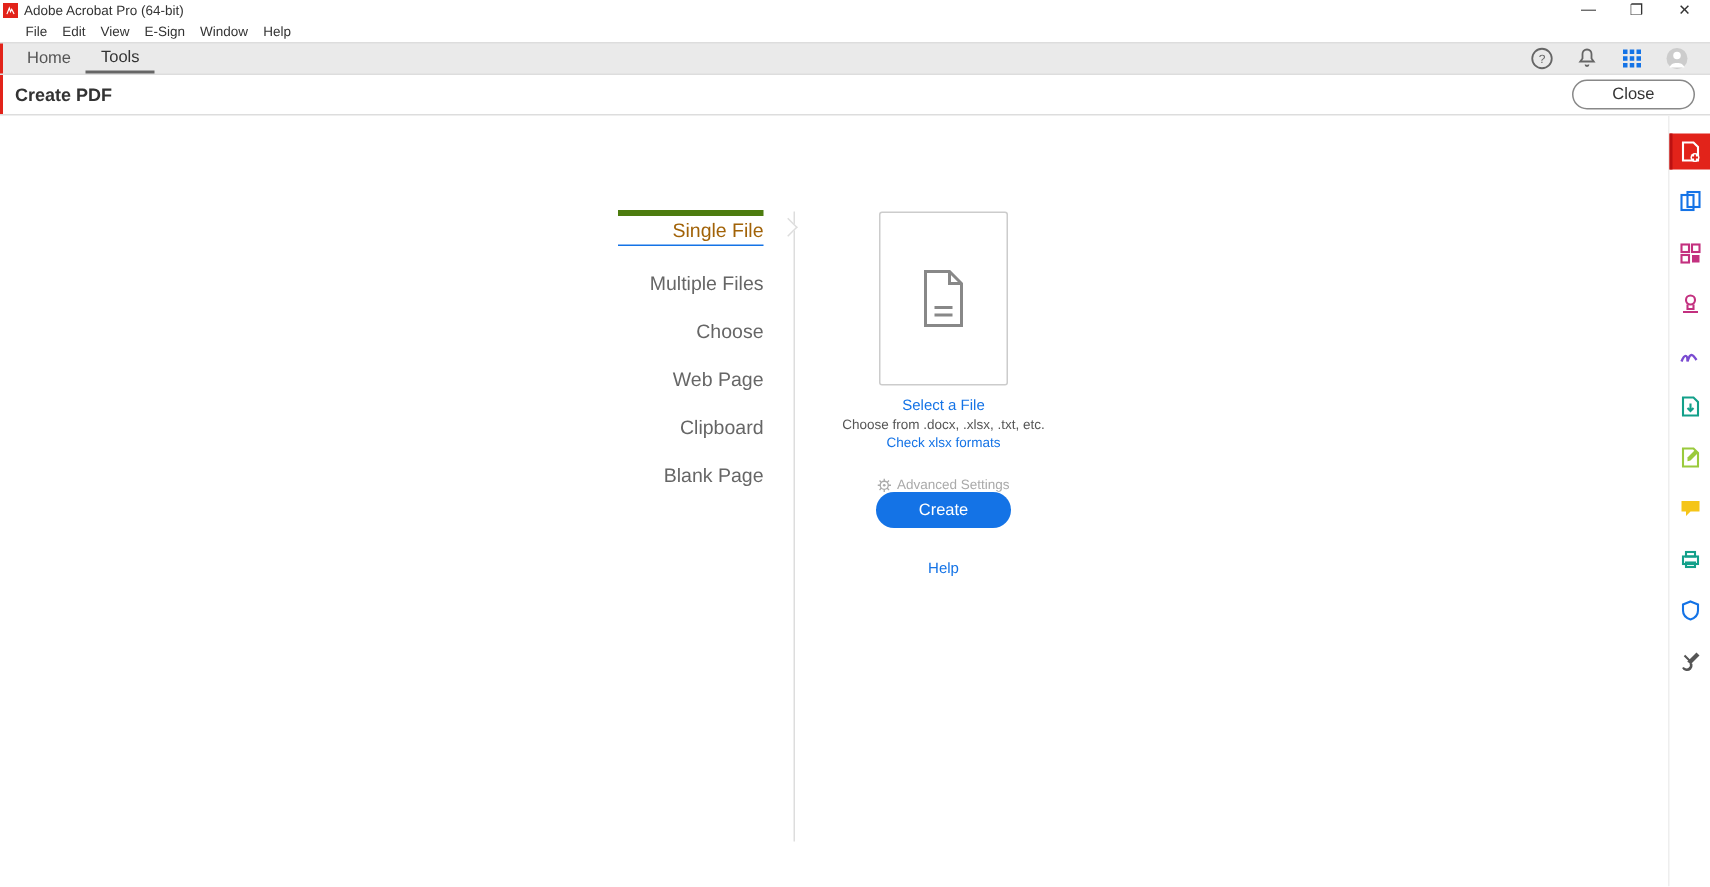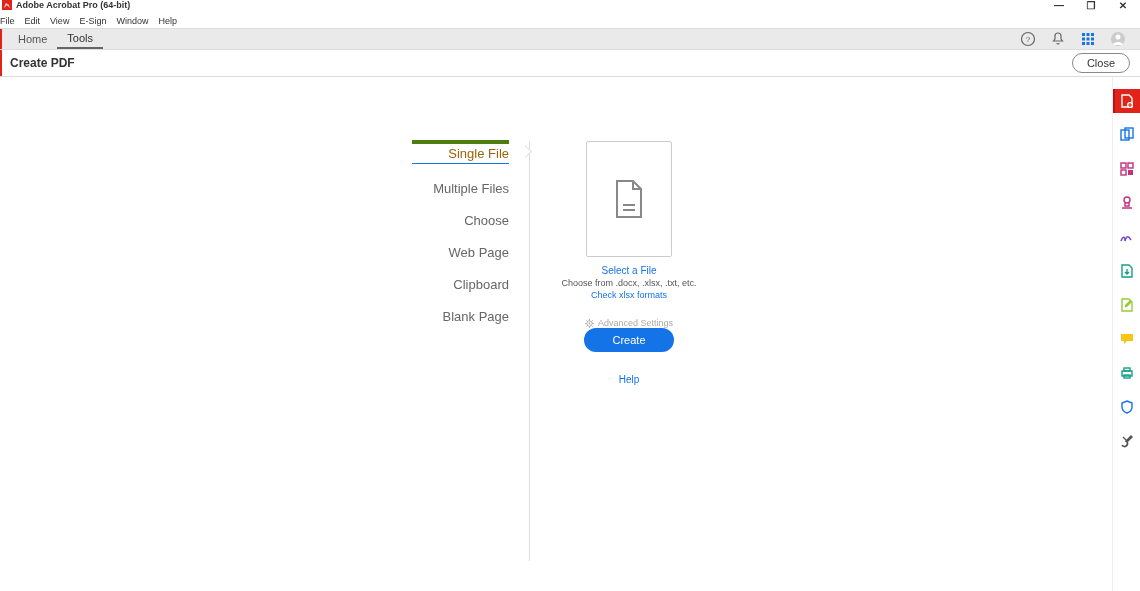--- a/index.html
+++ b/index.html
@@ -1,38 +1,38 @@
 <!DOCTYPE html>
 <html><head>
 <meta charset="utf-8">
 <style>
 * { margin: 0; padding: 0; box-sizing: border-box; font-family: "Segoe UI", Arial, sans-serif; }
 body { width: 1140px; height: 591px; overflow: hidden; background: #fff; display: flex; flex-direction: column; }
 
-.titlebar { height: 14px; background: #fff; display: flex; padding: 0 2px; font-size: 9px; color: #333; font-weight: bold; }
+.titlebar { height: 14px; background: #fff; display: flex; align-items: center; padding: 0 2px; font-size: 9px; color: #333; }
 .titlebar .app-icon { width: 10px; height: 10px; background: #e2231a; margin-right: 4px; display: flex; align-items: center; justify-content: center; }
 .titlebar .app-icon svg { width: 8px; height: 8px; }
 .titlebar .title-text { flex: 1; }
 .titlebar .win-controls { display: flex; gap: 18px; padding-right: 8px; }
 .titlebar .win-btn { width: 14px; text-align: center; cursor: default; font-size: 10px; color: #333; }
 
-.menubar { height: 14px; display: flex; align-items: center; padding: 0 0; font-size: 9px; color: #333; gap: 10px; }
+.menubar { height: 14px; display: flex; align-items: center; padding: 0 17px; font-size: 9px; color: #333; gap: 10px; }
 .menubar span { cursor: default; }
 
 .tabbar { height: 22px; background: #eaeaea; display: flex; align-items: center; padding: 0 8px; border-top: 1px solid #ddd; border-bottom: 1px solid #ddd; position: relative; }
 .tabbar .left-accent { position: absolute; left: 0; top: 0; bottom: 0; width: 2px; background: #e2231a; }
 .tabbar .tab { font-size: 11px; color: #555; padding: 0 10px; height: 100%; display: flex; align-items: center; cursor: default; }
 .tabbar .tab.active { color: #333; border-bottom: 2px solid #666; }
 .tabbar .right-icons { margin-left: auto; display: flex; align-items: center; gap: 14px; padding-right: 6px; }
 .tabbar .right-icons .ico { width: 16px; height: 16px; display: flex; align-items: center; justify-content: center; color: #666; cursor: default; }
 
 .subheader { height: 27px; display: flex; align-items: center; padding: 0 10px; border-bottom: 1px solid #ddd; position: relative; gap: 40px; }
 .subheader .left-accent { position: absolute; left: 0; top: 0; bottom: 0; width: 2px; background: #e2231a; }
 .subheader .heading { font-size: 12px; font-weight: 600; color: #333; }
-.subheader .close-btn { margin-left: auto; border: 1px solid #888; border-radius: 12px; font-size: 11px; padding: 3px 14px; background: #fff; cursor: default; color: #333; }
+.subheader .close-btn { margin-left: auto; border: 1px solid #888; border-radius: 12px; font-size: 11px; padding: 3px 26px; background: #fff; cursor: default; color: #333; }
 
 .content { flex: 1; position: relative; display: flex; }
 .main-area { flex: 1; display: flex; flex-direction: column; align-items: center; padding-top: 64px; }
 .main-title { font-size: 17px; font-weight: 700; color: #222; margin-bottom: 36px; }
 
 .two-col { display: flex; }
 .options-col { width: 118px; text-align: right; padding-right: 20px; border-right: 1px solid #ddd; padding-top: 2px; padding-bottom: 220px; position: relative; }
 .options-col::after { content: ""; position: absolute; right: -1px; top: 6px; width: 8px; height: 8px; border-top: 1px solid #ddd; border-right: 1px solid #ddd; transform: rotate(45deg); background: #fff; }
 .option-item { font-size: 13px; color: #666; margin-bottom: 17px; cursor: default; }
 .option-item.active { color: #a16207; border-top: 4px solid #4d7c0f; border-bottom: 1px solid #1473e6; padding: 2px 0; margin-top: -3px; }

